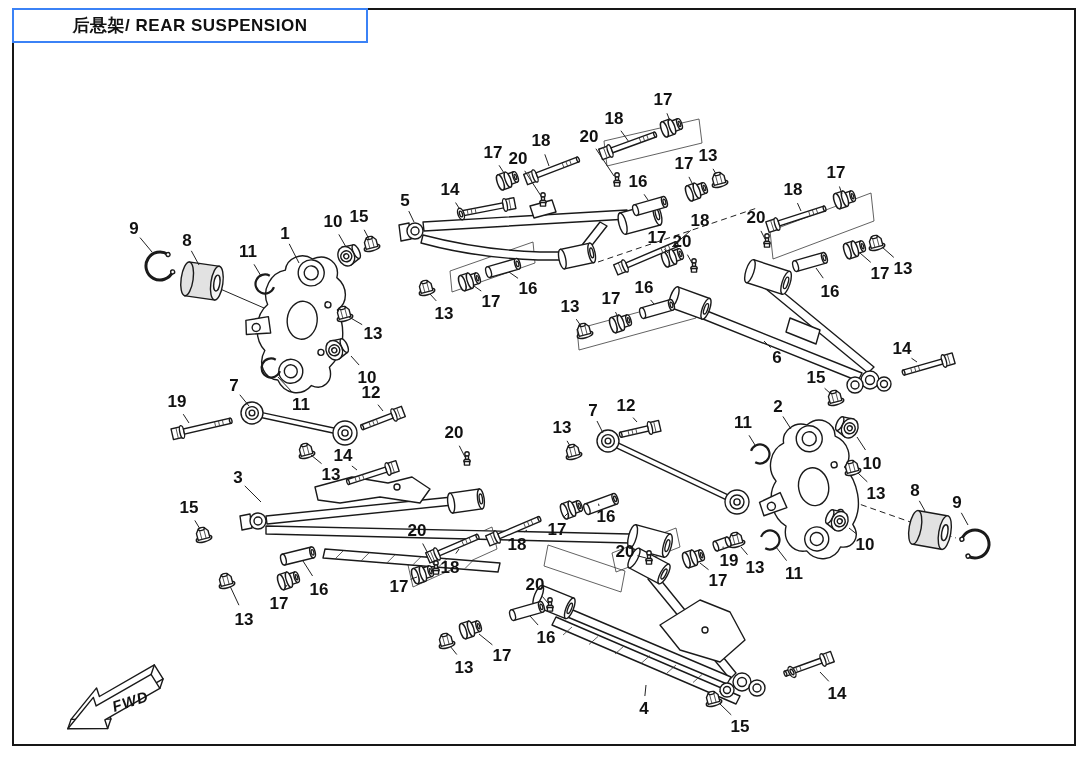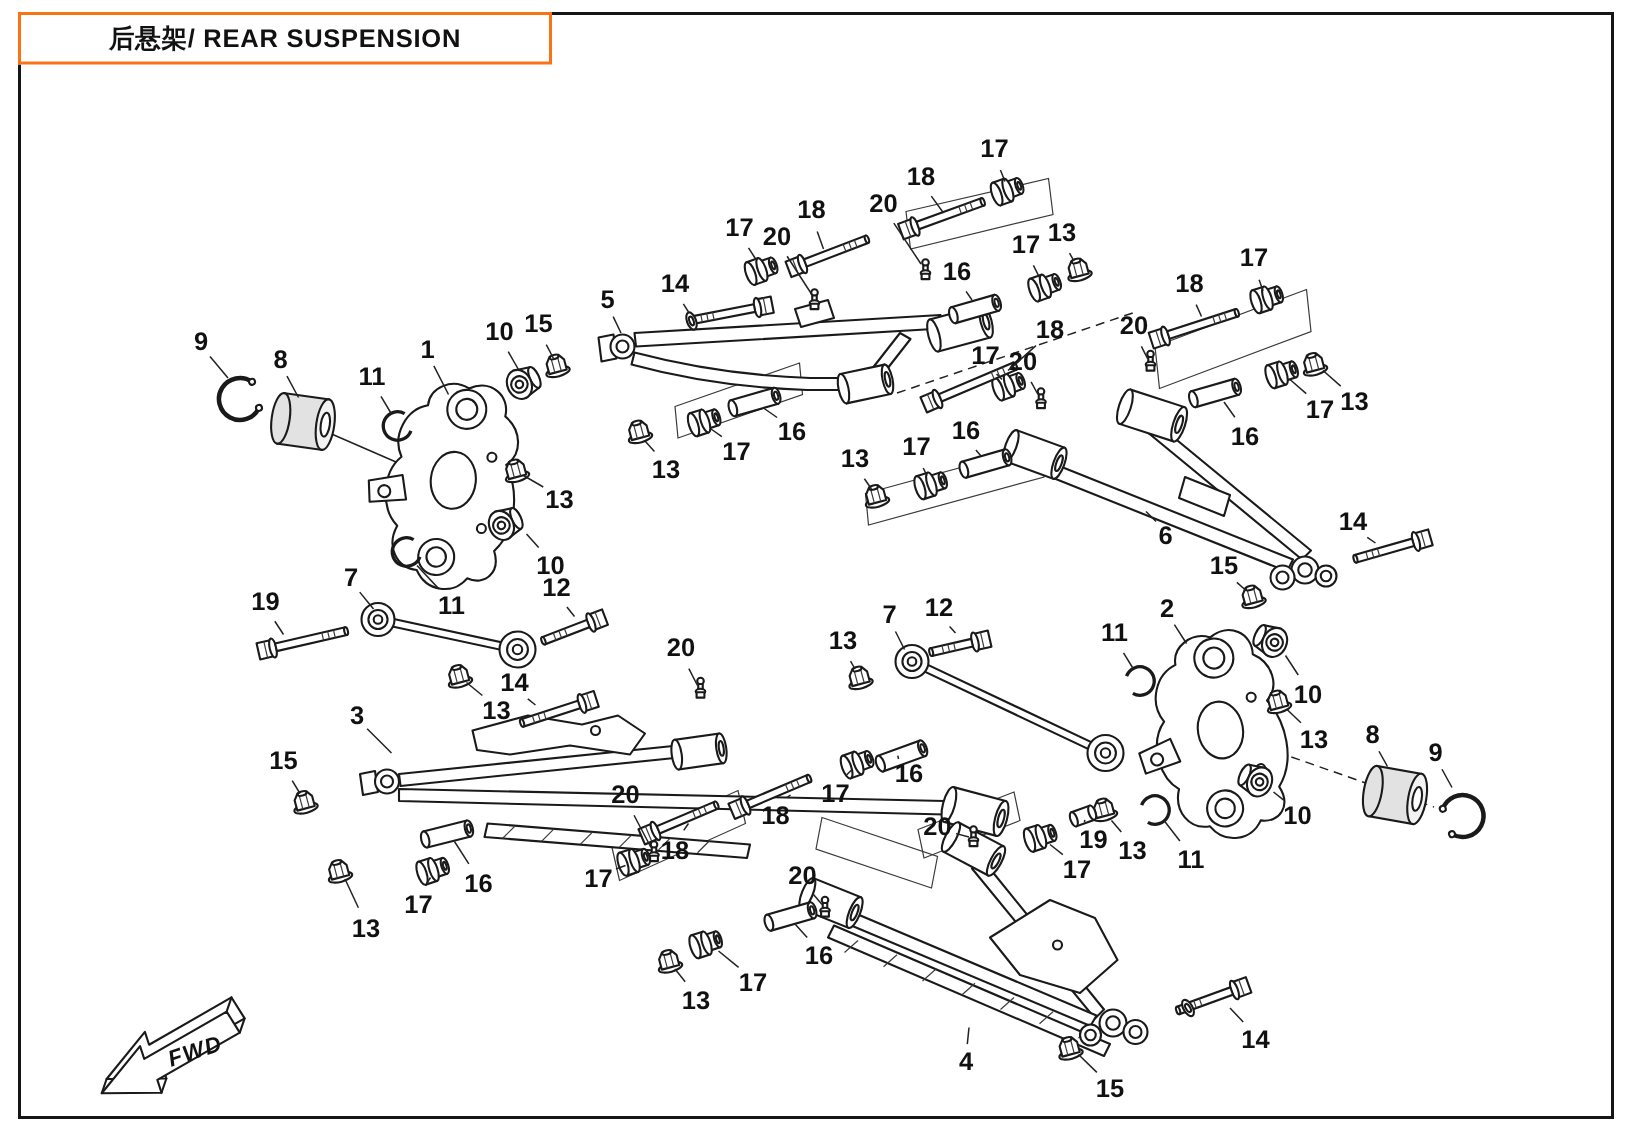--- a/index.html
+++ b/index.html
@@ -1,21 +1,21 @@
 <!DOCTYPE html>
 <html><head>
 <meta charset="utf-8">
 <style>
   html,body{margin:0;padding:0;background:#fff}
   .page{position:relative;width:1090px;height:760px;background:#ffffff;
         font-family:"Liberation Sans",sans-serif;overflow:hidden}
   .frame{position:absolute;left:12px;top:8px;width:1064px;height:738px;
          border:2px solid #161616;box-sizing:border-box;background:transparent}
   .titlebox{position:absolute;left:12px;top:8px;width:356px;height:35px;
-            border:2px solid #f97316;box-sizing:border-box;background:#fff;
+            border:2px solid #3b82f6;box-sizing:border-box;background:#fff;
             display:flex;align-items:center;justify-content:center;z-index:3}
   .titlebox span{font-weight:bold;font-size:17px;letter-spacing:.5px;color:#111}
   svg.diagram{position:absolute;left:0;top:0;z-index:2}
   .w{fill:#ffffff;stroke:#1a1a1a;stroke-width:1.4;stroke-linejoin:round}
   .gy{fill:#e2e2e2;stroke:#1a1a1a;stroke-width:1.4}
   .gy2{fill:#f2f2f2;stroke:#1a1a1a;stroke-width:1.4}
   .ln{fill:none;stroke:#1a1a1a;stroke-width:1.4;stroke-linecap:round}
   .ring{fill:none;stroke:#1a1a1a;stroke-width:3}
   .clip{fill:none;stroke:#1a1a1a;stroke-width:2.2}
   .thin{fill:none;stroke:#3a3a3a;stroke-width:0.8}

